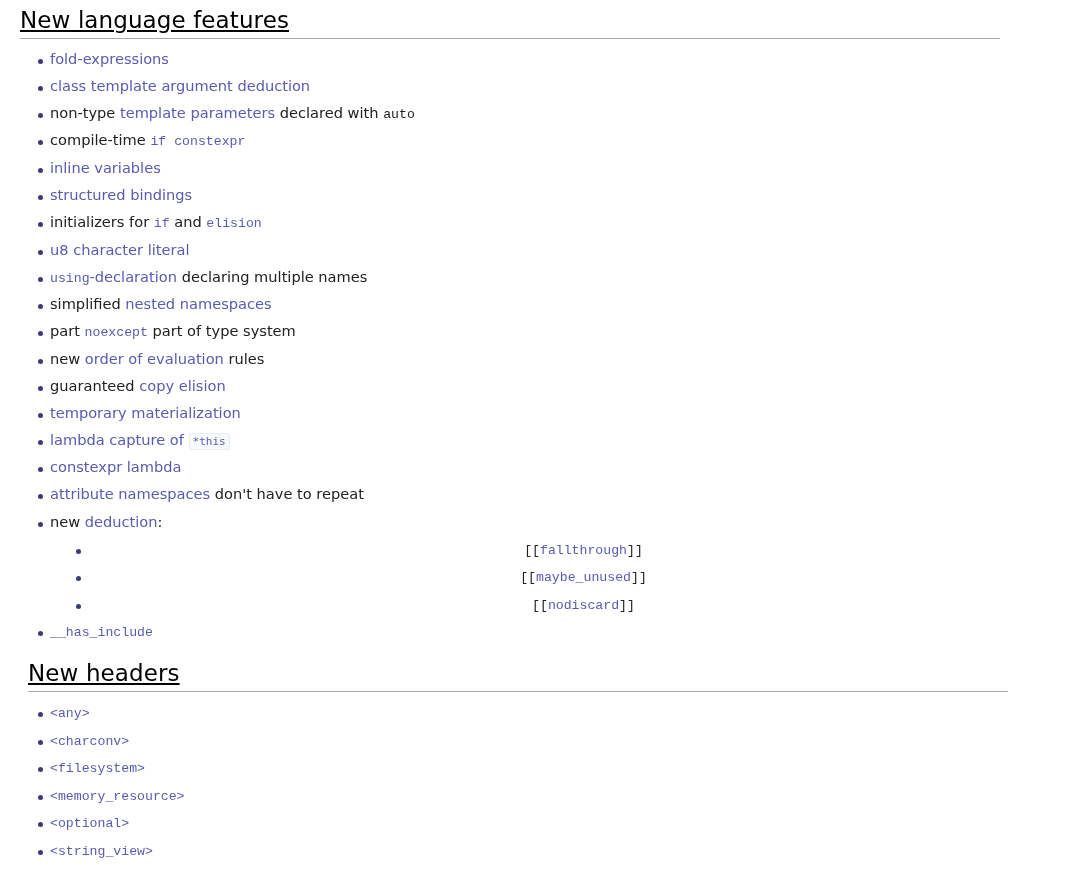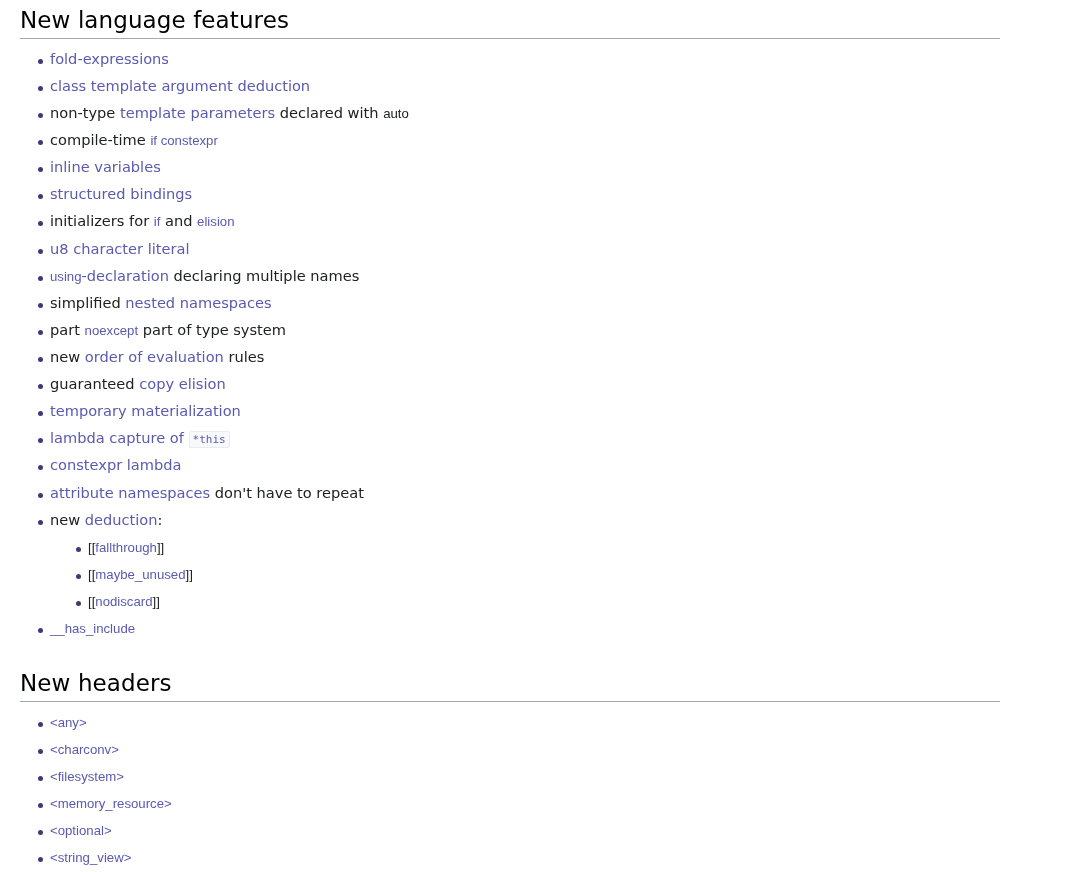--- a/index.html
+++ b/index.html
@@ -23,30 +23,31 @@
   
   h2.section-heading {
     margin: 0;
     padding: 6px 0 3px 20px;
     font-family: "DejaVu Sans", "Liberation Sans", sans-serif;
     font-size: 23px;
     font-weight: normal;
     line-height: 1.25;
     color: #000000;
     letter-spacing: 0.1px;
+    text-decoration: underline;
   }
   .heading-rule {
     height: 0;
     border: 0;
     border-top: 1px solid #a2a9b1;
     margin: 0 0 0 20px;
     width: 980px;
   }
   .heading-block { margin-bottom: 0; }
-  #heading-block-headers { margin-top: 26px; }
+  #heading-block-headers { margin-top: 13px; padding-left: 8px; }
 
   
   ul.feature-list {
     margin: 12px 0 0 0;
     padding: 0 0 0 38px;
     list-style: none;
   }
   ul.feature-list.tight { margin-top: 4px; }
   ul.feature-list li {
     position: relative;
@@ -61,20 +62,21 @@
     top: 8px;
     width: 5px;
     height: 5px;
     border-radius: 50%;
     background: #3b3b7a;
   }
   ul.sub-list {
     list-style: none;
     margin: 10.2px 0 0 0;
     padding: 0 6px 0 26px;
+    text-align: center;
   }
   ul.sub-list li {
     position: relative;
     padding: 0 0 0 12px;
     margin: 0 0 10.2px 0;
   }
   ul.sub-list li:last-child { margin-bottom: 0; }
   ul.sub-list li::before {
     content: "";
     position: absolute;
@@ -84,21 +86,21 @@
     height: 5px;
     border-radius: 50%;
     background: #3b3b7a;
   }
   ul.feature-list li.has-sub { margin-bottom: 10.2px; }
 
   
   .t { color: #202122; }
   .lnk { color: #5a5ab0; }
   .mono {
-    font-family: Liberation Sans, sans-serif;
+    font-family: Liberation Mono, monospace;
     font-size: 13.2px;
   }
   .mono.lnk { color: #5a5ab0; }
   .mono.t  { color: #202122; }
   .codebox {
     font-family: "DejaVu Sans Mono", "Liberation Mono", monospace;
     font-size: 11px;
     color: #5a5ab0;
     background: #f8f9fa;
     border: 1px solid #eaecf0;

